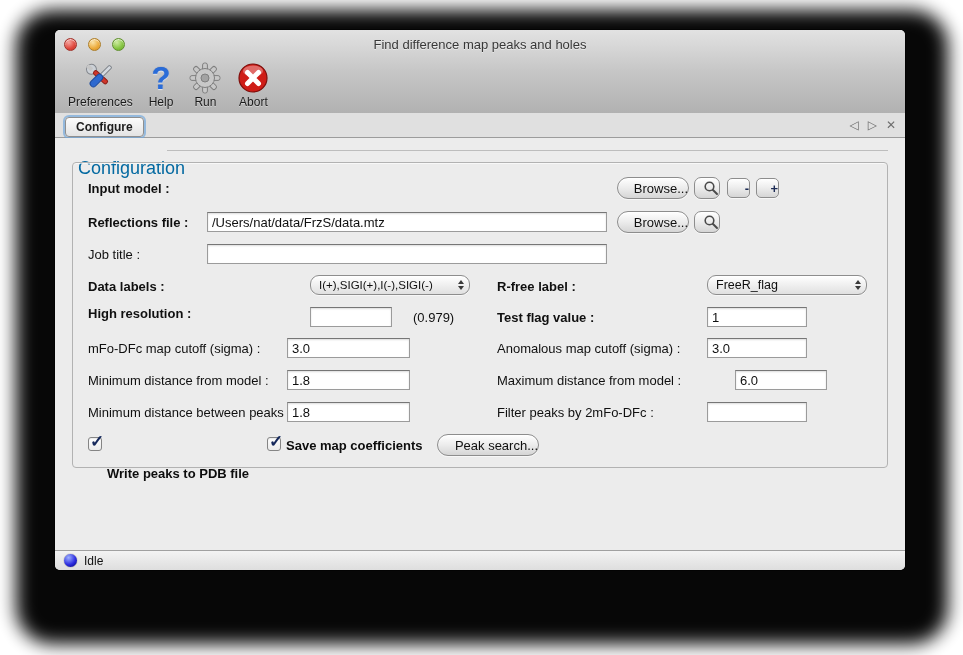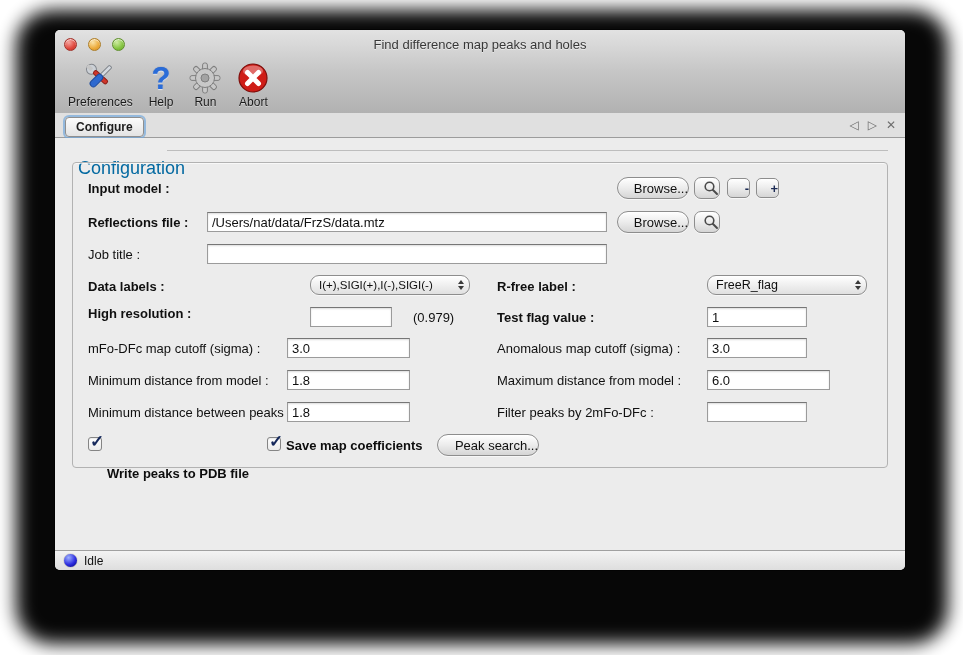--- a/index.html
+++ b/index.html
@@ -251,21 +251,21 @@
     <input class="txt" style="left: 652px; top: 169px; width: 100px;" value="1">
 
     <div class="flabel" style="left:33px; top:203px;">mFo-DFc map cutoff (sigma) :</div>
     <input class="txt" style="left: 232px; top: 200px; width: 123px;" value="3.0">
     <div class="flabel" style="left:442px; top:203px;">Anomalous map cutoff (sigma) :</div>
     <input class="txt" style="left: 652px; top: 200px; width: 100px;" value="3.0">
 
     <div class="flabel" style="left:33px; top:235px;">Minimum distance from model :</div>
     <input class="txt" style="left: 232px; top: 232px; width: 123px;" value="1.8">
     <div class="flabel" style="left:442px; top:235px;">Maximum distance from model :</div>
-    <input class="txt" style="left: 652px; top: 232px; width: 123px;" value="6.0">
+    <input class="txt" style="left: 680px; top: 232px; width: 92px;" value="6.0">
 
     <div class="flabel" style="left:33px; top:267px;">Minimum distance between peaks :</div>
     <input class="txt" style="left: 232px; top: 264px; width: 123px;" value="1.8">
     <div class="flabel" style="left:442px; top:267px;">Filter peaks by 2mFo-DFc :</div>
     <input class="txt" style="left: 652px; top: 264px; width: 100px;" value="">
 
     <div class="checkbox" style="left:33px; top:299px;">
       <span class="checkmark">✓</span>
     </div>
     <div class="cblabel" style="left:52px; top:300px;margin-top:28px;">Write peaks to PDB file</div>

